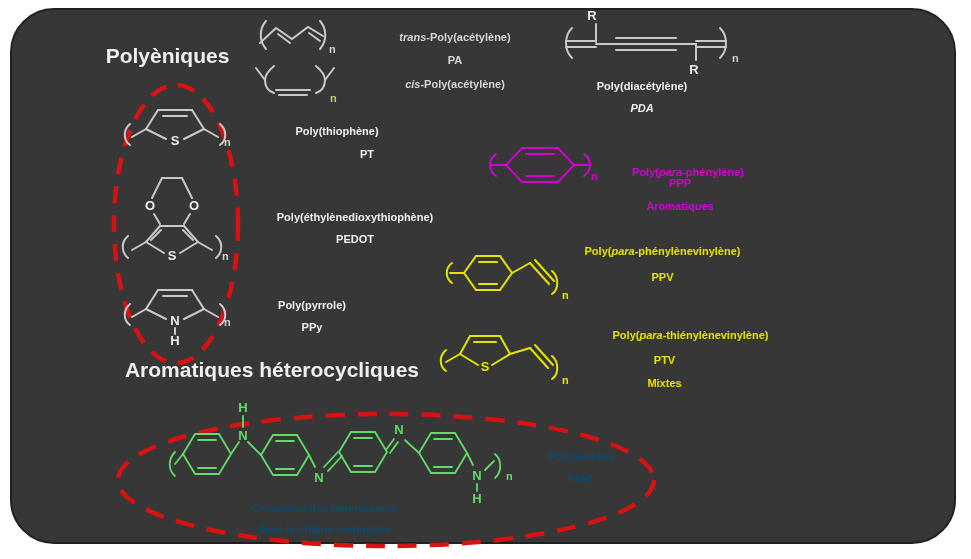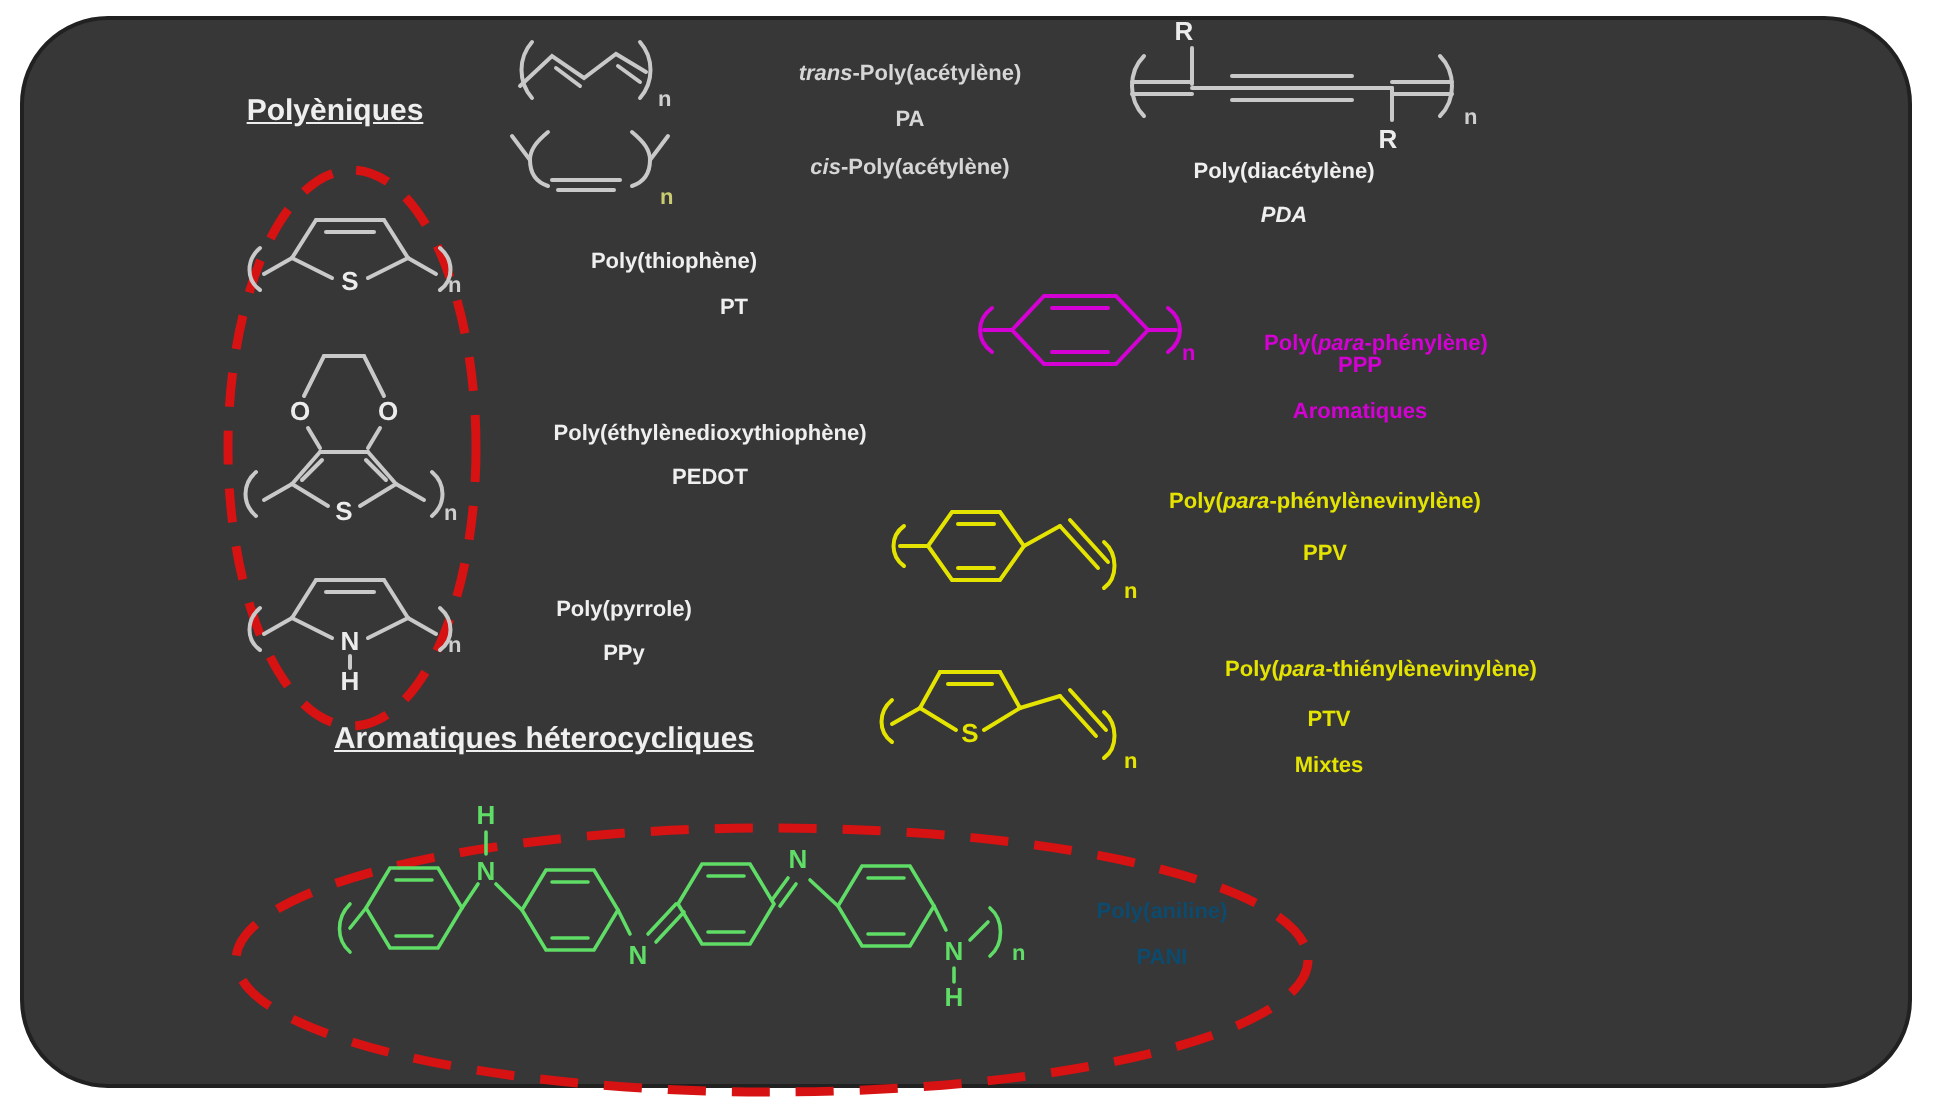--- a/index.html
+++ b/index.html
@@ -10,21 +10,21 @@
   .slide{
     position:absolute;left:10px;top:8px;width:942px;height:532px;
     background:#373737;border:2px solid #212121;border-radius:44px;
   }
   .lbl{position:absolute;font-weight:bold;font-size:11px;color:#efefef;
        text-align:center;line-height:21px;white-space:nowrap;}
   .gray{color:#d6d6d6;}
   .magenta{color:#d400d4;}
   .yellow{color:#e5e400;}
   .green{color:#0c4a6e;}
-  .big{font-size:15px;text-decoration:underline;}
+  .big{font-size:21px;}
   .struct{position:absolute;}
   .struct path,.struct line,.struct polyline{fill:none;stroke-linecap:round;}
   .s-gray path,.s-gray line,.s-gray polyline{stroke:#c9c9c9;stroke-width:2;}
   .s-magenta path,.s-magenta line{stroke:#d400d4;stroke-width:2;}
   .s-yellow path,.s-yellow line{stroke:#e5e400;stroke-width:2;}
   .s-green path,.s-green line{stroke:#5fdd66;stroke-width:1.8;}
   .atom{font-weight:bold;font-size:13px;fill:#ececec;text-anchor:middle;}
   .atom-y{fill:#e5e400;}
   .atom-g{fill:#5fdd66;font-weight:bold;text-anchor:middle;}
   .sub{font-weight:bold;font-size:11px;fill:#cfcfcf;}
@@ -233,15 +233,17 @@
     <path d="M279,71 L297,71"></path>
   <text class="atom-g" x="322" y="84" font-size="13">N</text>
   <path d="M312,57 L318,69"></path>
   <path d="M322,88 L322,95"></path>
   <text class="atom-g" x="322" y="107" font-size="13">H</text>
   <path d="M330,74 L339,65"></path>
   <path d="M340,58 C347,64 347,76 340,82"></path>
   <text class="sub sub-g" x="351" y="84">n</text>
 </svg>
 <div class="lbl green" style="left:522px;top:446px;width:118px;">Poly(aniline)</div>
-<div class="lbl green" style="left:522px;top:469px;width:118px;">PANI</div>
+<div class="lbl green" style="left:522px;top:469px;width:118px;font-family:Liberation Mono, monospace;">PANI</div>
 <div class="lbl green" style="left:207px;top:498px;width:235px;">
+  <div>Contenant des héteratomes</div>
+  <div>dans la chaîne conjuguée</div>
 </div>
 
 </body></html>

